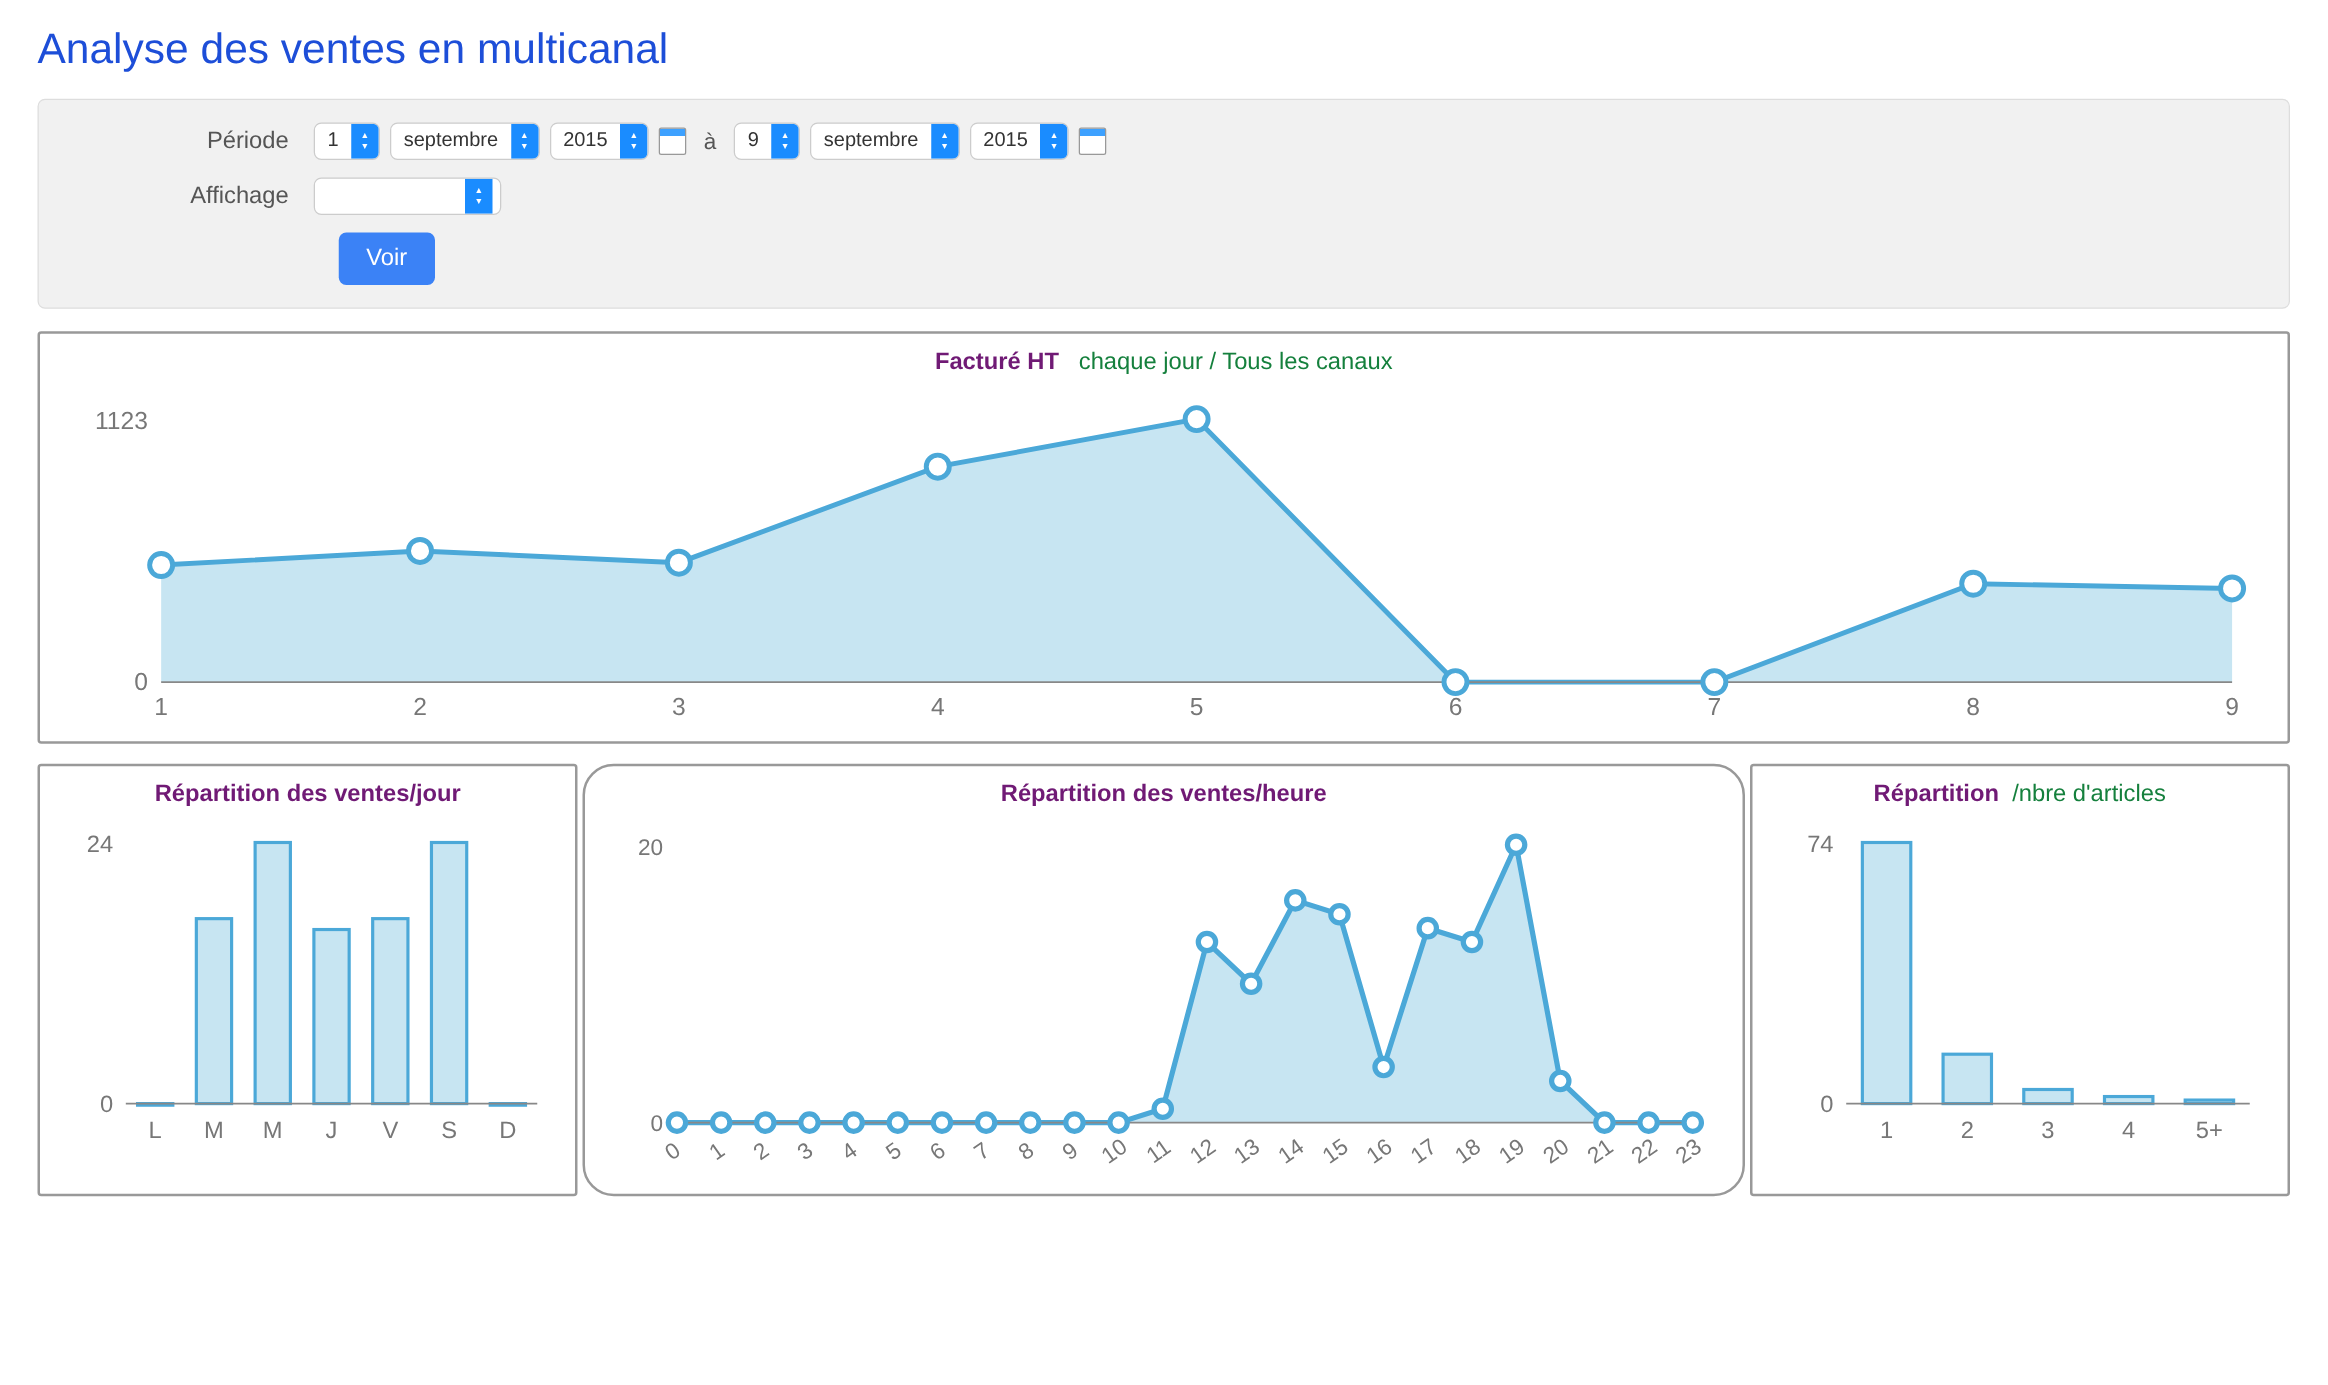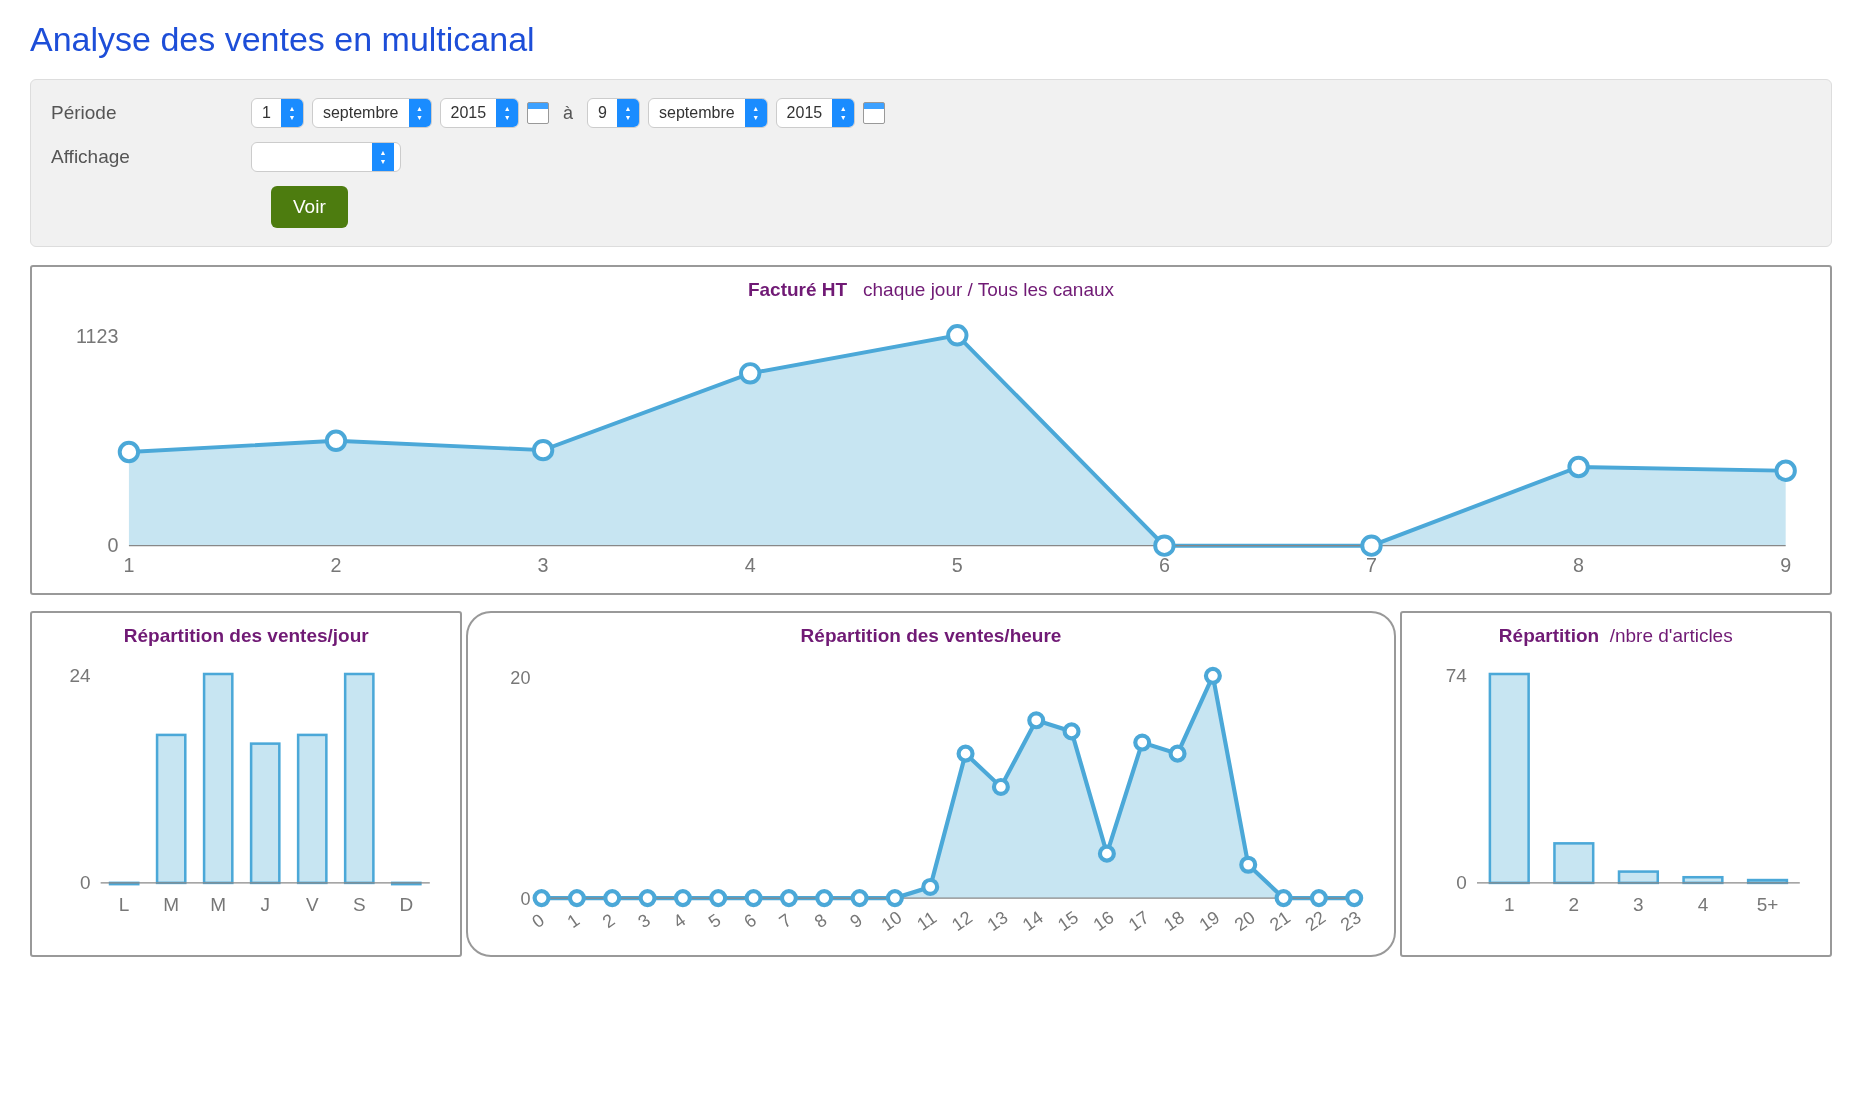--- a/index.html
+++ b/index.html
@@ -23,21 +23,21 @@
     padding: 18px 20px;
     margin-bottom: 18px;
   }
   .filter-row {
     display: flex;
     align-items: center;
     margin-bottom: 14px;
   }
   .filter-label {
     width: 200px;
-    text-align: left;
+    text-align: right;
     padding-right: 20px;
     font-size: 19px;
     color: #555;
   }
   .filter-controls {
     display: flex;
     align-items: center;
     gap: 8px;
   }
   .select-box {
@@ -79,42 +79,42 @@
     border-radius: 2px;
     position: relative;
     cursor: pointer;
   }
   .sep-a {
     font-size: 18px;
     color: #555;
     padding: 0 6px;
   }
   .btn-primary {
-    background: #4d7c0f;
+    background: #3b82f6;
     color: #fff;
     border: none;
     border-radius: 6px;
     padding: 10px 22px;
     font-size: 19px;
     cursor: pointer;
   }
   .btn-row { margin-left: 220px; }
   .chart-panel {
     border: 2px solid #999;
     border-radius: 3px;
     padding: 12px 18px 8px 18px;
     margin-bottom: 16px;
   }
   .chart-title-row {
     text-align: center;
     font-size: 19px;
     margin-bottom: 8px;
   }
   .chart-title-bold { font-weight: 700; color: #701a75; }
-  .chart-title-sub  { font-weight: 400; color: #701a75; }
+  .chart-title-sub  { font-weight: 400; color: #15803d; }
   .chart-svg { width: 100%; display: block; }
   .bottom-row {
     display: flex;
     gap: 4px;
   }
   .bottom-row .chart-panel { flex: 1; margin-bottom: 0; }
   .axis-text { font-size: 15px; fill: #777; }
   .axis-text-sm { font-size: 13px; fill: #777; }
   .axis-line { stroke: #888; stroke-width: 1; }
   .area-fill { fill: #c7e5f2; }

